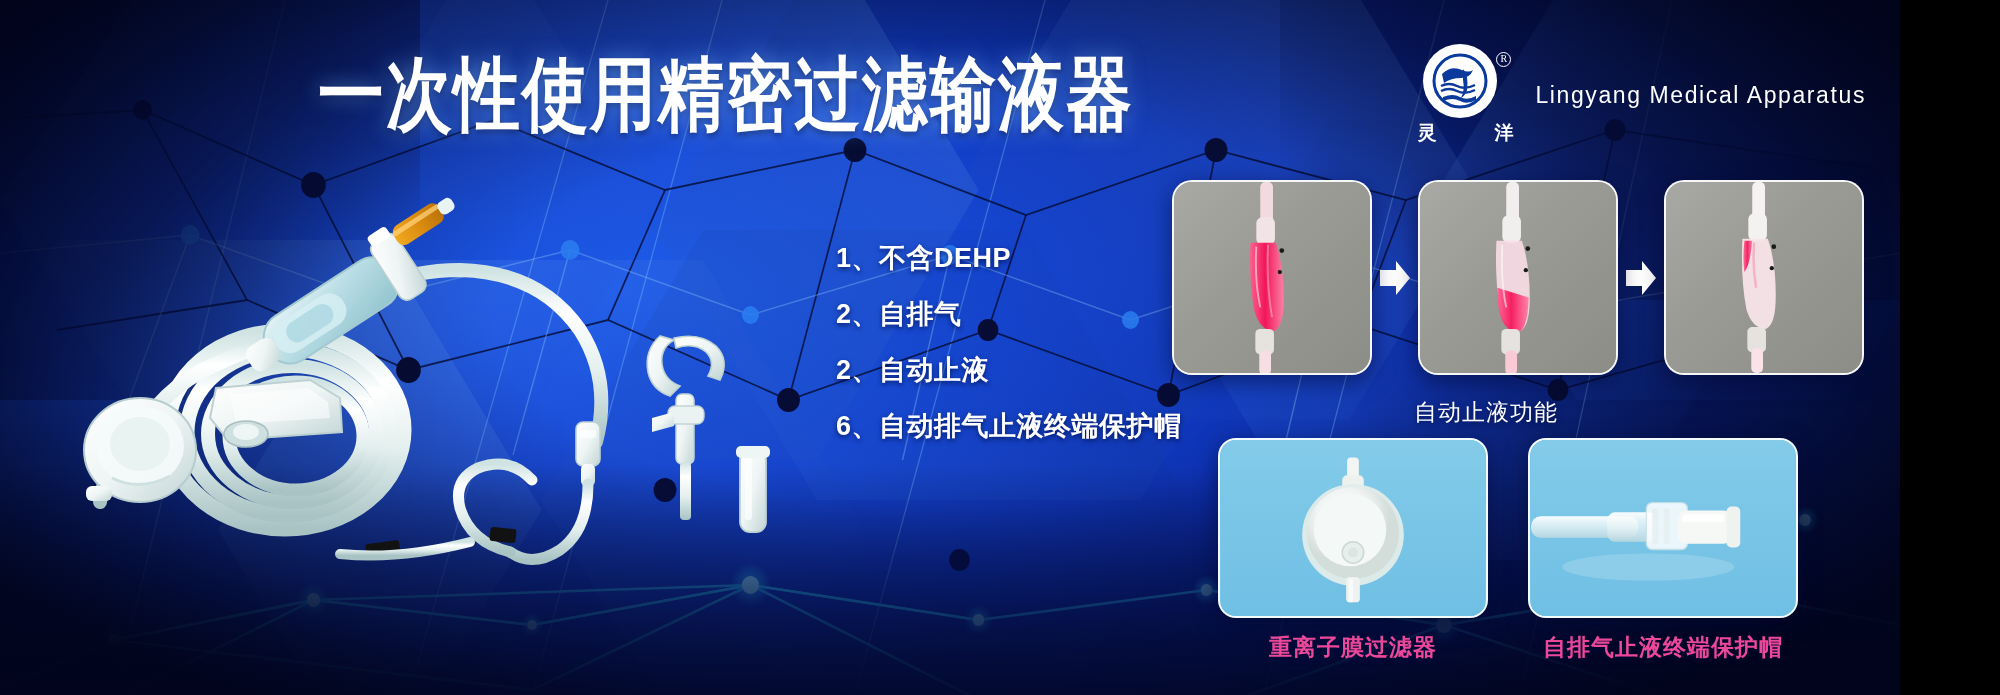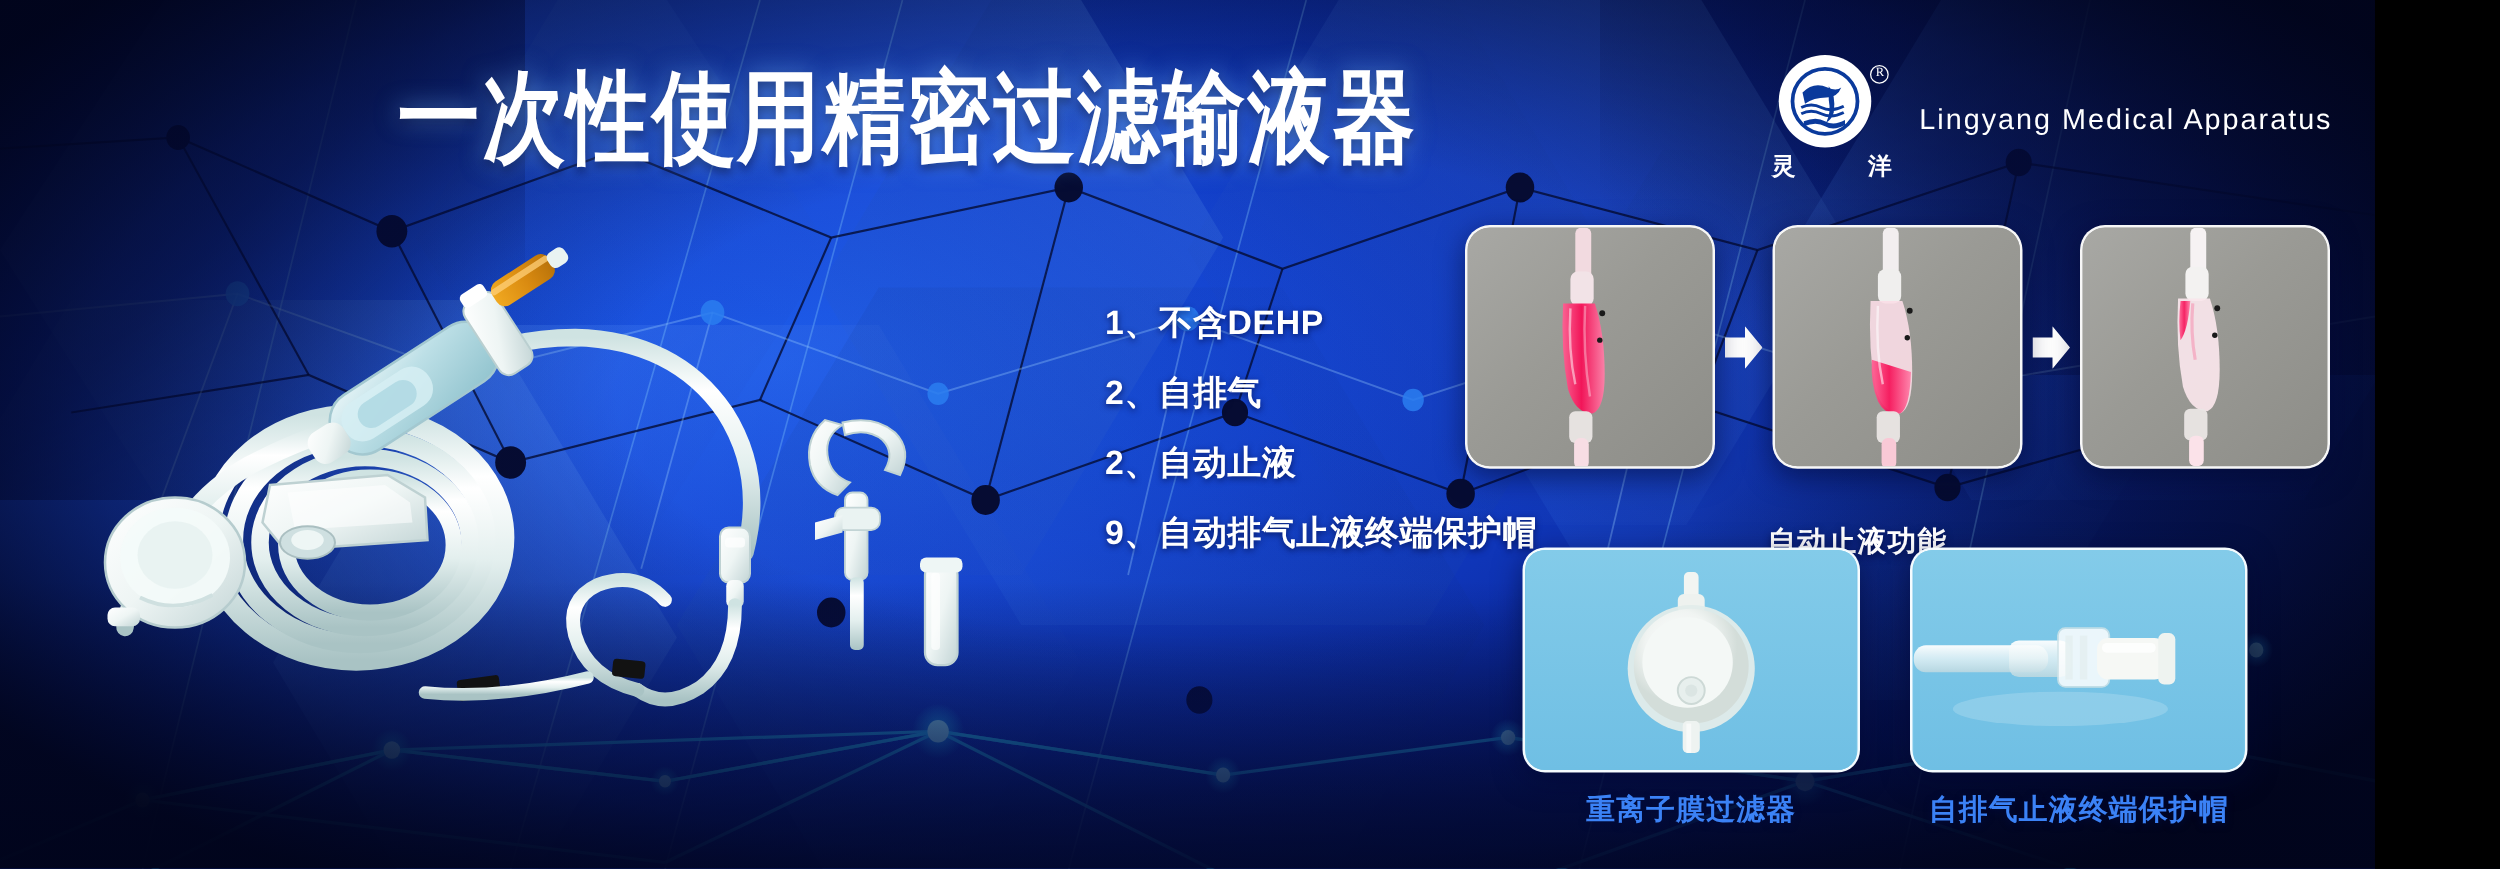--- a/index.html
+++ b/index.html
@@ -81,21 +81,21 @@
     letter-spacing:7px; line-height:1.12;
     font-family:"Liberation Sans",sans-serif;
   }
   .logo-en{
     color:#ffffff; font-size:23px; letter-spacing:1.6px;
     margin-top:3px; white-space:nowrap;
   }
 
   
   .features{
-    position:absolute; left:884px; top:230px;
+    position:absolute; left:836px; top:230px;
     display:flex; flex-direction:column; gap:0;
   }
   .feat{
     color:#ffffff; font-size:27px; font-weight:bold;
     line-height:56px; white-space:nowrap;
     text-shadow:0 2px 5px rgba(0,12,70,.75);
     letter-spacing:.5px;
   }
 
   
@@ -108,39 +108,39 @@
     width:200px; height:195px; border-radius:20px;
     border:2.5px solid rgba(255,255,255,.92);
     overflow:hidden; position:relative;
     background:#9a9a98;
     box-shadow:0 6px 22px rgba(0,8,50,.55);
   }
   .arrow{
     width:46px; display:flex; align-items:center; justify-content:center;
   }
   .caption-top{
-    position:absolute; left:1172px; top:418px; width:628px;
-    text-align:center; color:#ffffff; font-size:23px; font-weight:bold;
+    position:absolute; left:1172px; top:397px; width:628px;
+    text-align:center; color:#ffffff; font-size:23px; font-weight:normal;
     text-shadow:0 2px 6px rgba(0,10,60,.8); letter-spacing:1px;
   }
 
   .row-bot{ position:absolute; left:1218px; top:438px; display:flex; gap:40px; }
   .ph-bot{
     width:270px; height:180px; border-radius:18px;
     border:2.5px solid rgba(255,255,255,.92);
     overflow:hidden; position:relative;
     background:#79c6e8;
     box-shadow:0 6px 22px rgba(0,8,50,.55);
   }
   .caption-bot-wrap{
     position:absolute; left:1218px; top:632px; display:flex; gap:40px;
   }
   .caption-bot{
     width:270px; text-align:center;
-    color:#3b82f6; font-size:23px; font-weight:bold; white-space:nowrap;
+    color:#ec4899; font-size:23px; font-weight:bold; white-space:nowrap;
     text-shadow:0 2px 6px rgba(0,10,60,.8); letter-spacing:1px;
   }
   .caption-bot.wide{ width:270px; }
 
   .ph-svg{ position:absolute; inset:0; width:100%; height:100%; }
 </style>
 </head>
 <body>
 
 <div id="banner">
@@ -391,21 +391,21 @@
       <rect x="326" y="392" width="34" height="17" rx="3" fill="#121212" transform="rotate(-8 343 400)"></rect>
       <rect x="450" y="378" width="26" height="14" rx="3" fill="#121212" transform="rotate(6 463 385)"></rect>
       <path d="M300 404 Q360 410 430 392" fill="none" stroke="url(#tube)" stroke-width="10" stroke-linecap="round"></path>
     </svg>
   </div>
 
   <div class="features">
     <div class="feat">1、不含DEHP</div>
     <div class="feat">2、自排气</div>
     <div class="feat">2、自动止液</div>
-    <div class="feat">9、自动排气止液终端保护帽</div>
+    <div class="feat">6、自动排气止液终端保护帽</div>
   </div>
 
   <div class="row-top">
 
     <div class="ph-top">
       <svg class="ph-svg" viewBox="0 0 200 195">
         <defs>
           <linearGradient id="gbg1" x1="0" y1="0" x2="1" y2="1">
             <stop offset="0%" stop-color="#a8a8a4"></stop>
               <stop offset="45%" stop-color="#9a9a95"></stop>

